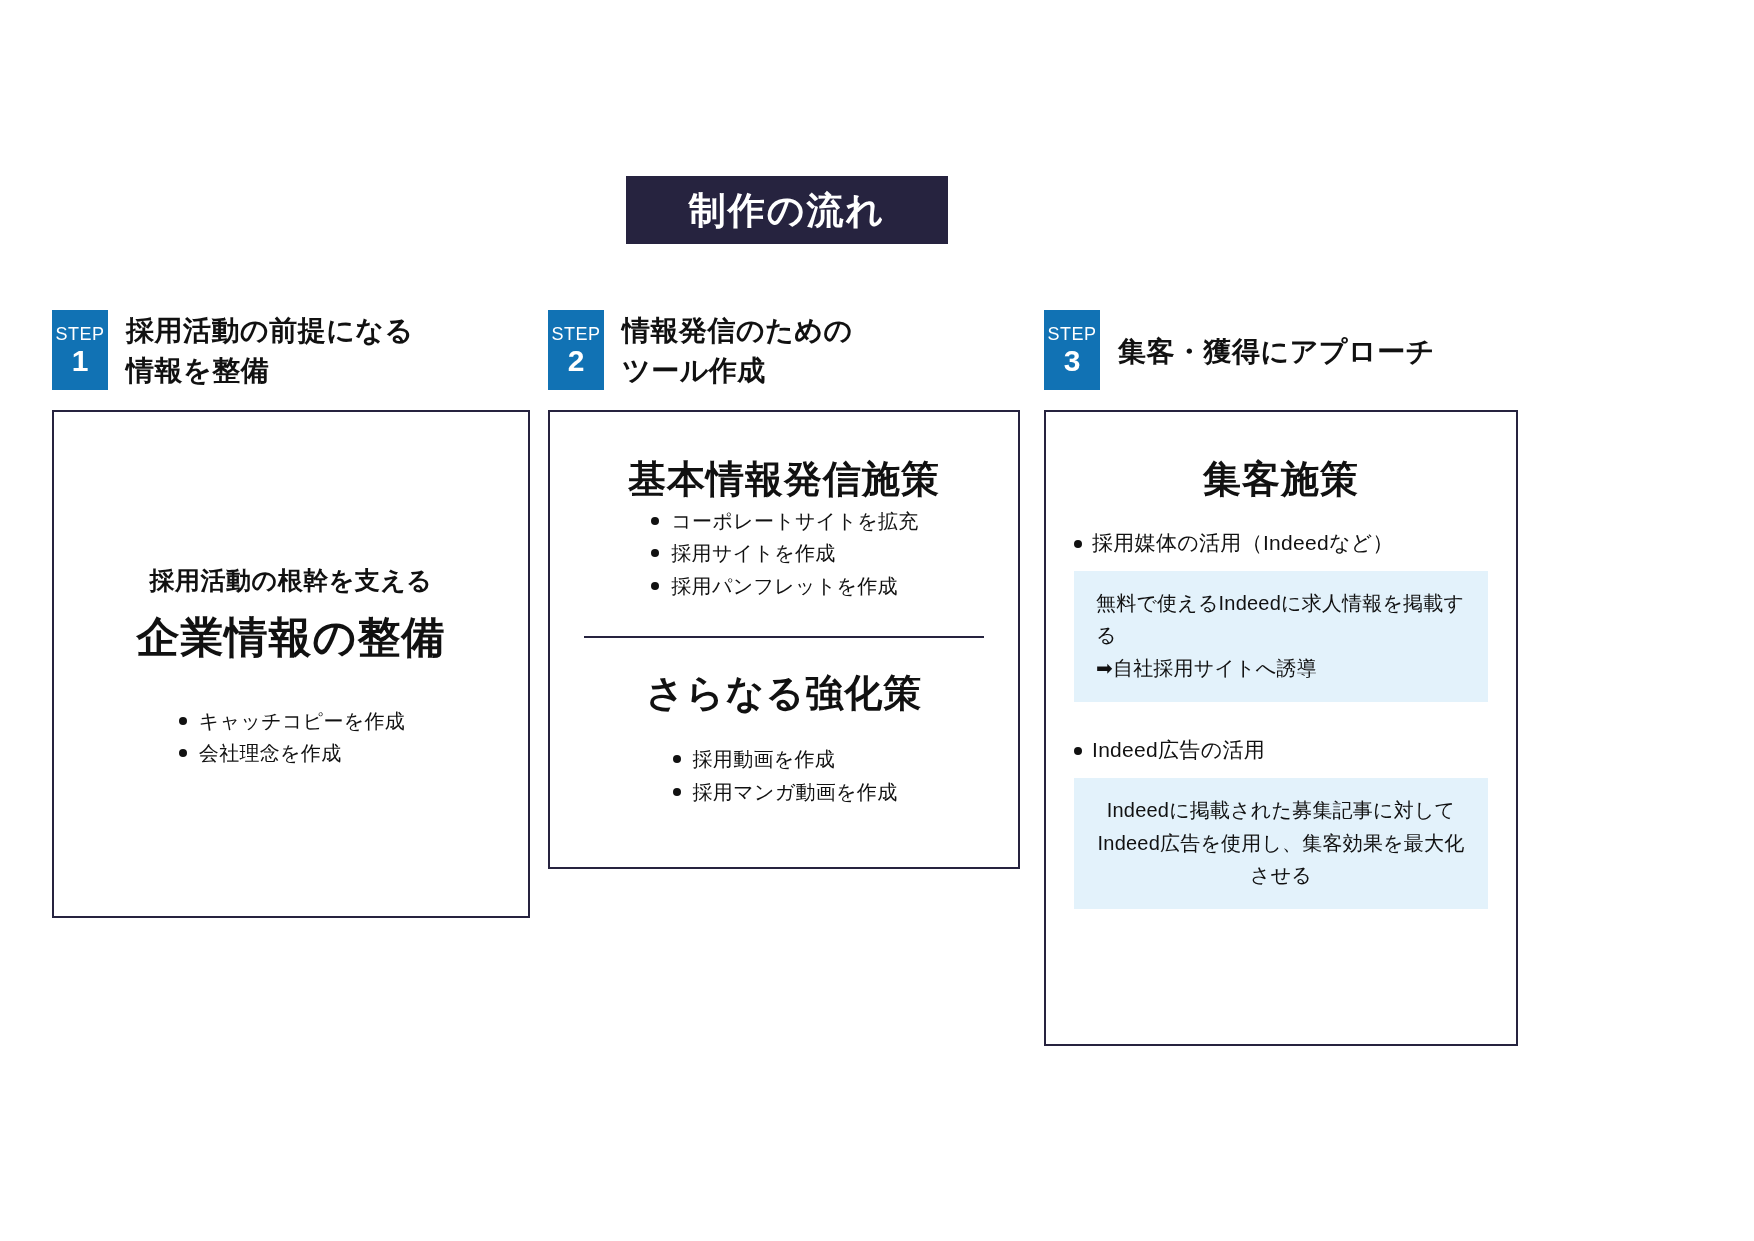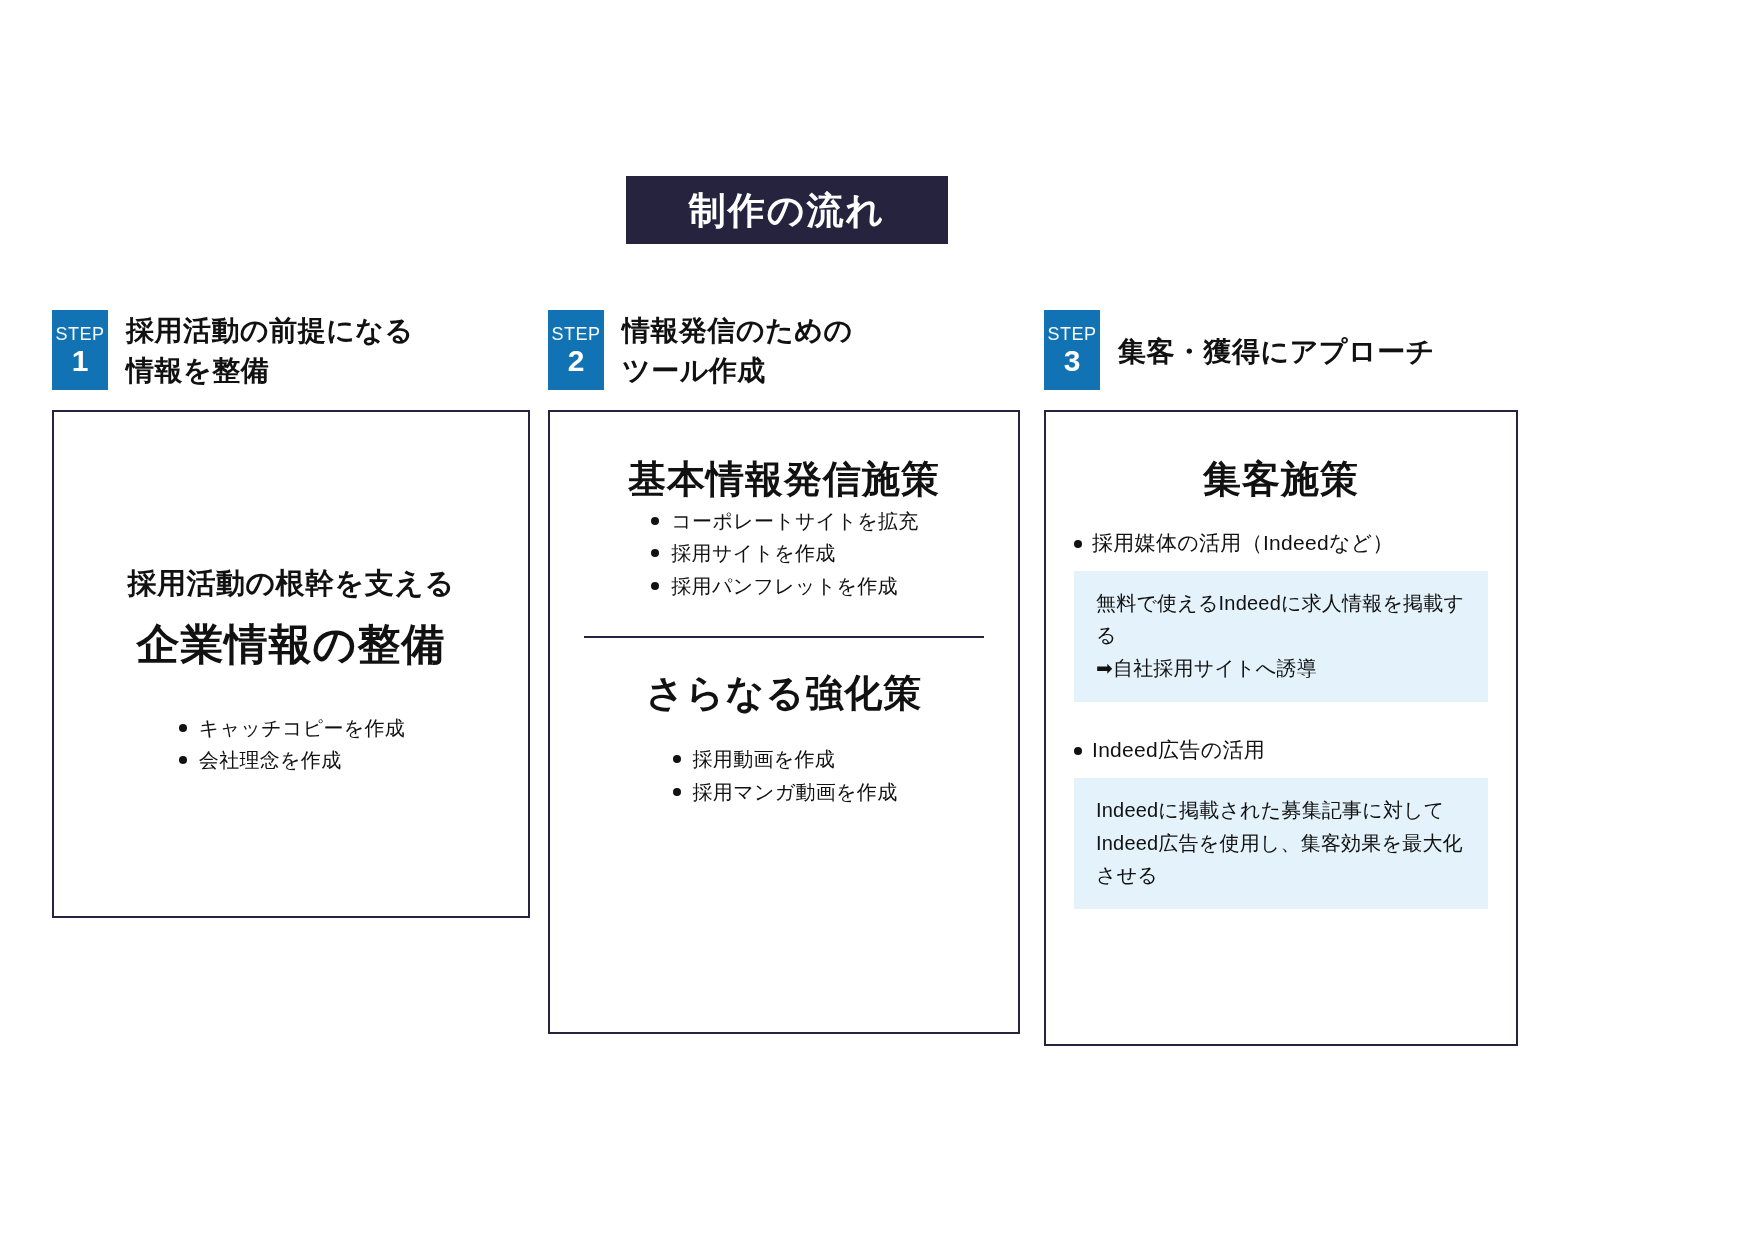--- a/index.html
+++ b/index.html
@@ -94,33 +94,33 @@
   }
 
   
   .card {
     border: 2px solid #26233f;
     box-sizing: border-box;
     background: #ffffff;
     position: relative;
   }
   .card-1 { height: 508px; }
-  .card-2 { height: 624px; }
+  .card-2 { height: 459px; }
   .card-3 { height: 636px; }
 
   
   .c1-inner {
     position: absolute;
     left: 0;
     right: 0;
     top: 152px;
     text-align: center;
   }
   .c1-sub {
-    font-size: 29px;
+    font-size: 25px;
     font-weight: bold;
     color: #111111;
     letter-spacing: 0.5px;
   }
   .c1-main {
     font-size: 43px;
     font-weight: bold;
     color: #111111;
     letter-spacing: 1px;
     margin-top: 12px;
@@ -210,21 +210,21 @@
     margin-top: 14px;
     background: #e3f2fb;
     padding: 16px 22px 18px 22px;
   }
   .highlight-box .hl-line {
     font-size: 20px;
     line-height: 1.62;
     color: #111111;
     letter-spacing: 0.2px;
   }
-  .highlight-box.centered .hl-line { }
+  .highlight-box.centered .hl-line { text-align: center; }
 </style>
 </head>
 <body>
 
 <div class="title-banner">
   <span class="title-text">制作の流れ</span>
 </div>
 
 <div class="columns">
 

